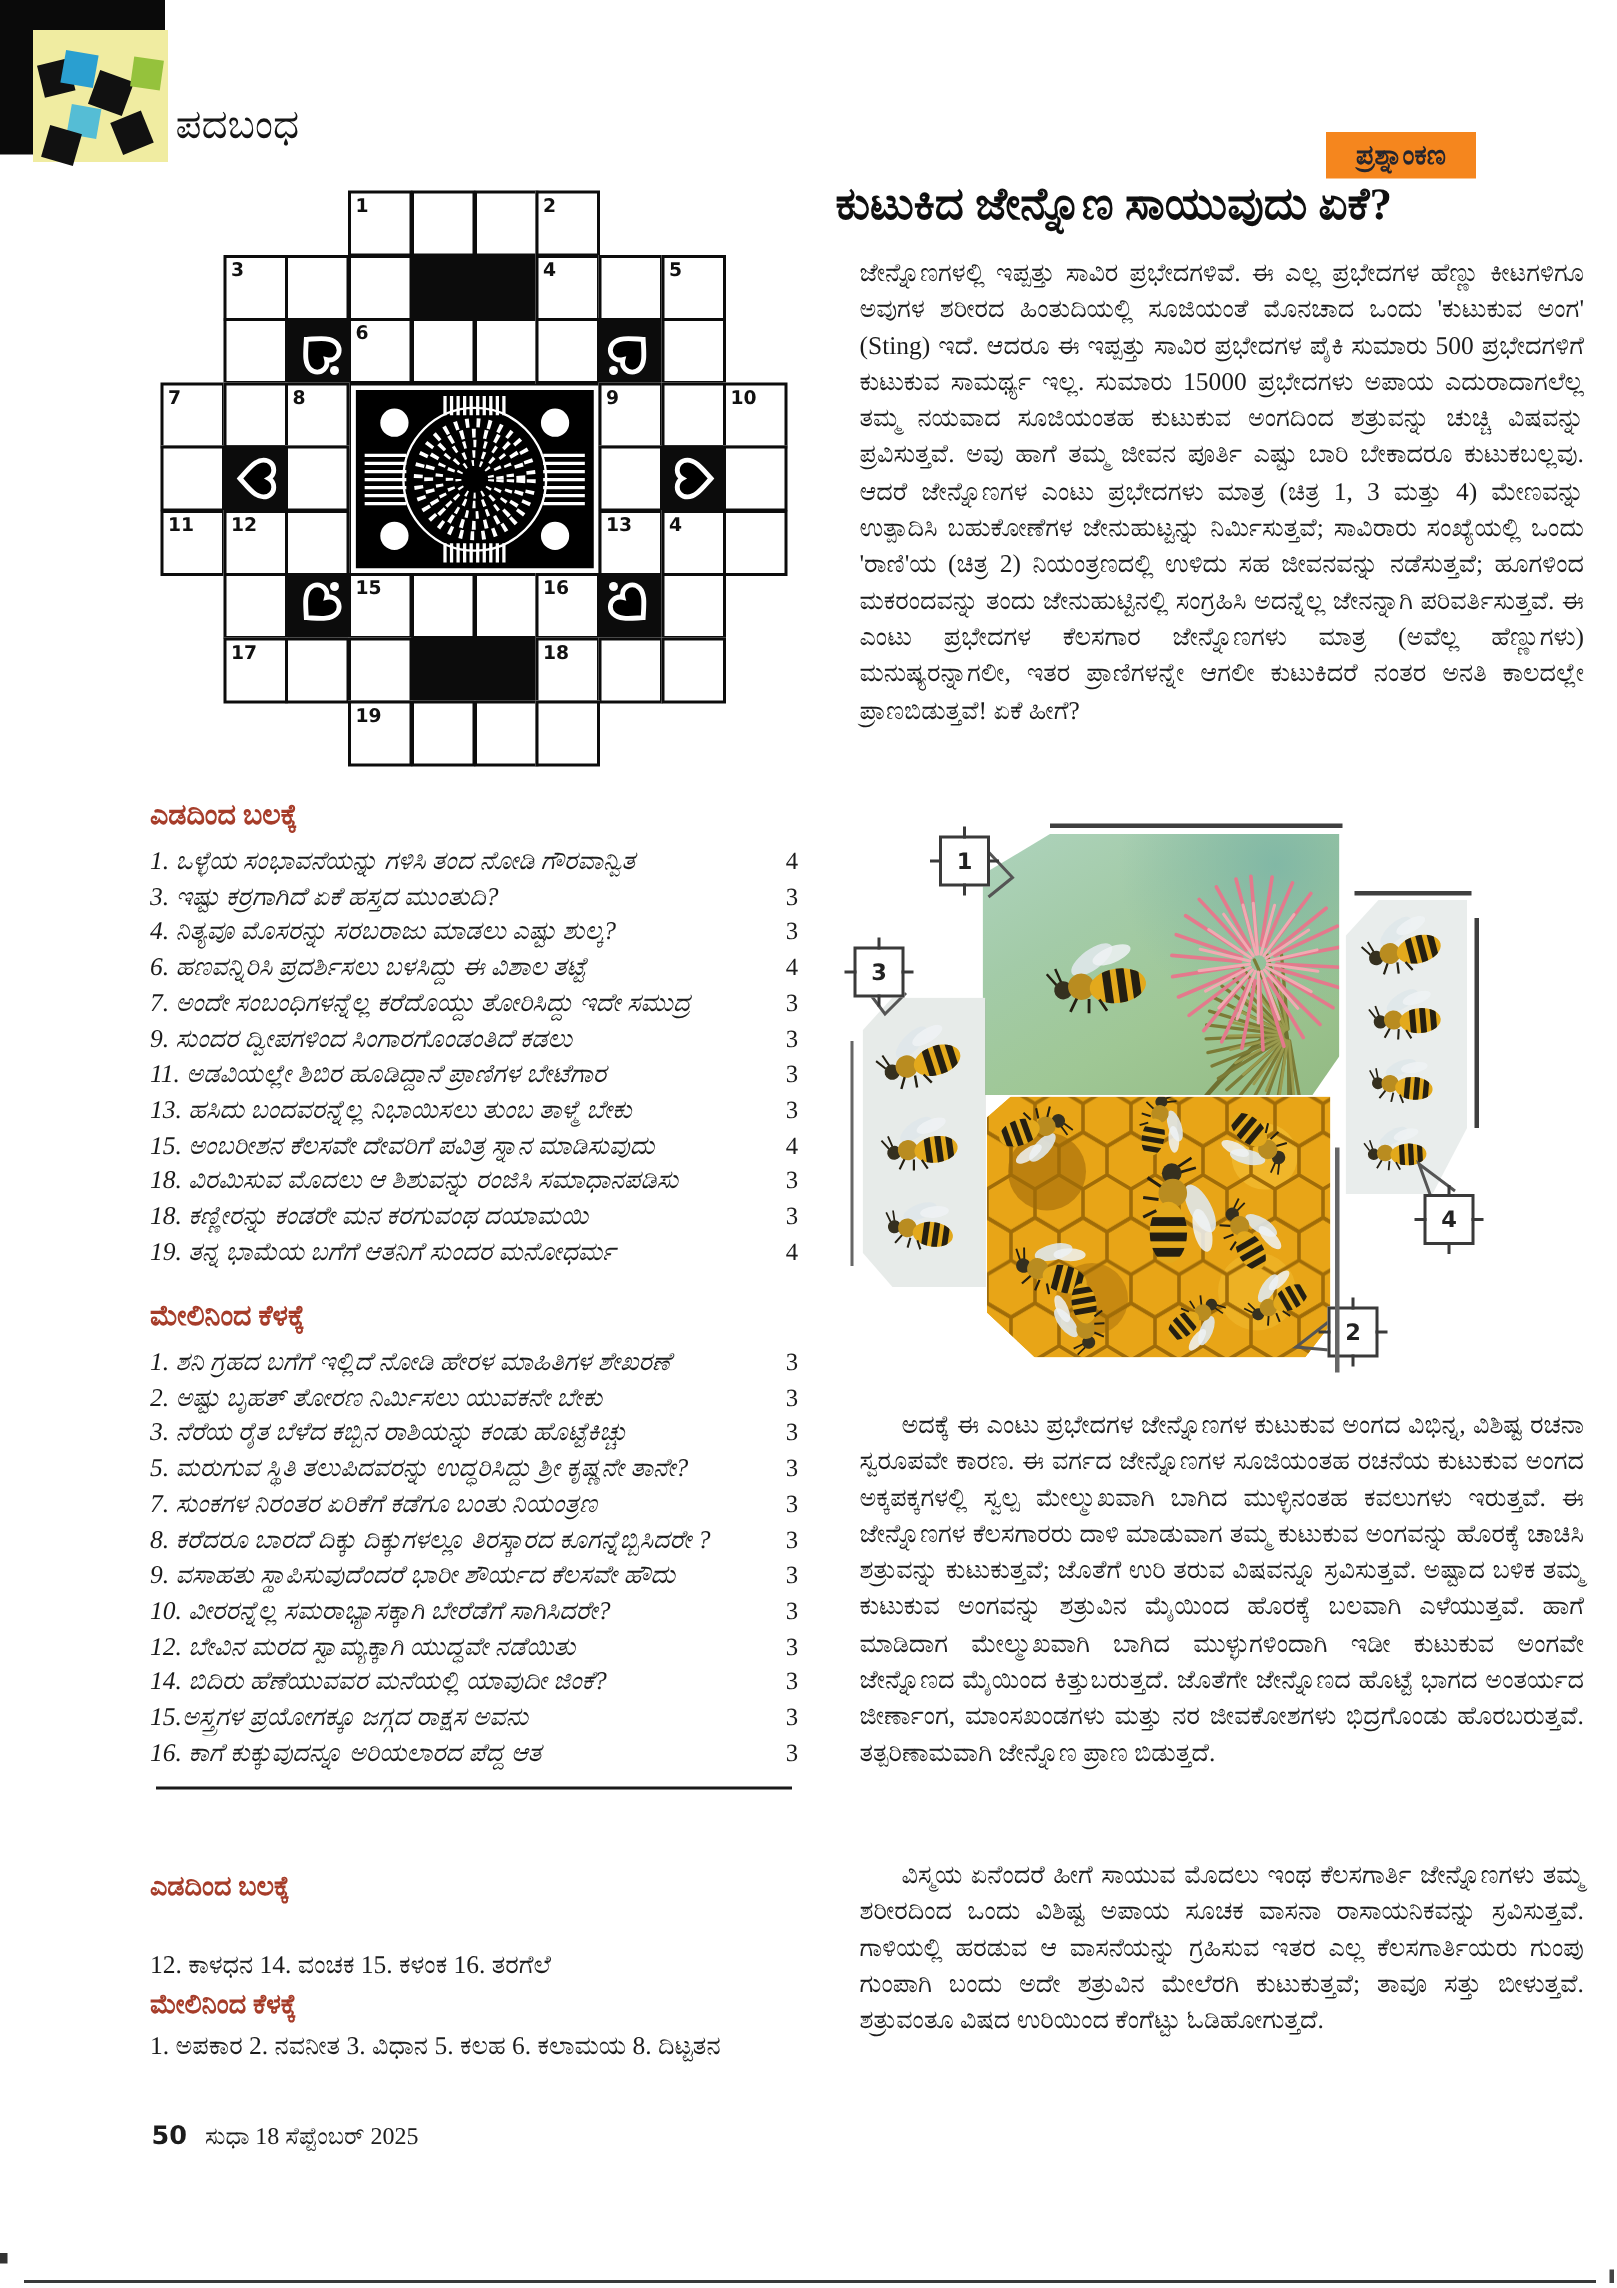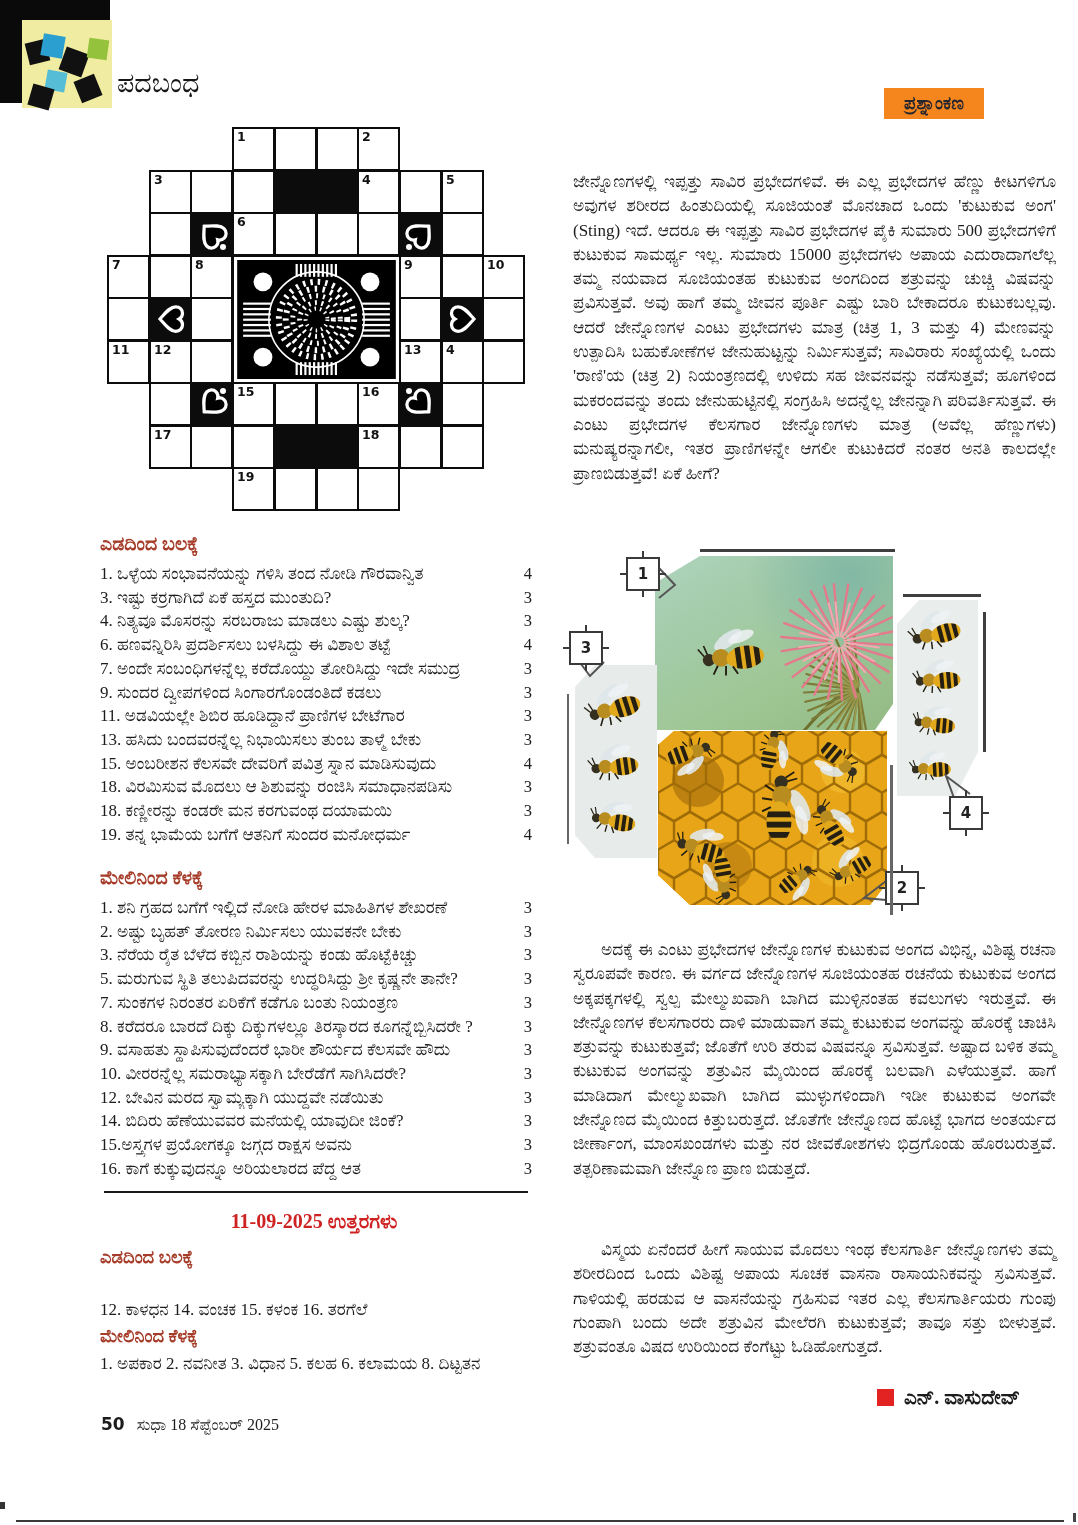--- a/index.html
+++ b/index.html
@@ -22,21 +22,21 @@
   .dot{position:absolute;width:6px;height:6px;border-radius:50%;background:#fff;}
   .dtl{top:4px;left:5px}.dtr{top:4px;right:5px}.dbl{bottom:4px;left:5px}.dbr{bottom:4px;right:5px}
   #ornament{left:125px;top:128px;width:169px;height:129px;border:2px solid #0c0c0c;background:#fff;
             box-sizing:border-box;padding:3px;}
   #ornament svg{display:block;width:100%;height:100%;}
 
   
   .red-h{font-weight:700;font-size:19px;color:#a63d2a;}
   .clue-list{width:432px;}
   .clue{display:flex;line-height:23.7px;font-size:17px;}
-  .ct{flex:1;white-space:nowrap;overflow:hidden;}
+  .ct{flex:1;white-space:nowrap;overflow:hidden;font-style:italic;}
   .cc{width:26px;text-align:right;font-size:16.5px;}
   #divider{left:104px;top:1191px;width:424px;height:2px;background:#1a1a1a;}
   #answers-title{left:100px;top:1210px;width:428px;text-align:center;font-weight:700;font-size:20px;color:#cf2222;}
   .ans-h{font-weight:700;font-size:18px;color:#a63d2a;}
   .ans-line{font-size:17px;line-height:24px;}
 
   
   #footer{left:101px;top:1414px;font-size:16px;text-align:right;}
   #footer b{font-size:17px;font-family:"DejaVu Sans",sans-serif;}
   #bottom-line{left:16px;top:1520px;width:1048px;height:2px;background:#3a3a3a;}
@@ -391,41 +391,38 @@
         <span class="cc">3</span>
       </div>
       <div class="clue">
         <span class="ct">16. ಕಾಗೆ ಕುಕ್ಕುವುದನ್ನೂ ಅರಿಯಲಾರದ ಪೆದ್ದ ಆತ</span>
         <span class="cc">3</span>
       </div>
     </div>
 
   <div class="abs" id="divider"></div>
 
-  <div class="abs" id="answers-title">11-09-2025 ಉತ್ತರಗಳು</div>
   <div class="abs ans-h" style="left:100px;top:1247px;">ಎಡದಿಂದ ಬಲಕ್ಕೆ</div>
   <div class="abs ans-line" style="left:100px;top:1298px;width:432px;">12. ಕಾಳಧನ 14. ವಂಚಕ 15. ಕಳಂಕ 16. ತರಗೆಲೆ</div>
   <div class="abs ans-h" style="left:100px;top:1326px;">ಮೇಲಿನಿಂದ ಕೆಳಕ್ಕೆ</div>
   <div class="abs ans-line" style="left:100px;top:1352px;width:432px;">1. ಅಪಕಾರ 2. ನವನೀತ 3. ವಿಧಾನ 5. ಕಲಹ 6. ಕಲಾಮಯ 8. ದಿಟ್ಟತನ</div>
 
   <div class="abs" id="footer">
     <b>50</b>&nbsp;&nbsp;
     <span>ಸುಧಾ 18 ಸೆಪ್ಟೆಂಬರ್ 2025</span>
   </div>
   <div class="abs" id="bottom-line"></div>
   <div class="abs" id="edge-dot"></div>
   <div class="abs" id="edge-tick"></div>
 
   <div class="abs" id="badge">ಪ್ರಶ್ನಾಂಕಣ</div>
+  <div class="abs" id="article-title">ಕುಟುಕಿದ ಜೇನ್ನೊಣ ಸಾಯುವುದು ಏಕೆ?</div>
   <div class="abs para" style="left:557px;top:170px;">ಜೇನ್ನೊಣಗಳಲ್ಲಿ ಇಪ್ಪತ್ತು ಸಾವಿರ ಪ್ರಭೇದಗಳಿವೆ. ಈ ಎಲ್ಲ ಪ್ರಭೇದಗಳ ಹೆಣ್ಣು ಕೀಟಗಳಿಗೂ ಅವುಗಳ ಶರೀರದ ಹಿಂತುದಿಯಲ್ಲಿ ಸೂಜಿಯಂತೆ ಮೊನಚಾದ ಒಂದು 'ಕುಟುಕುವ ಅಂಗ' (Sting) ಇದೆ. ಆದರೂ ಈ ಇಪ್ಪತ್ತು ಸಾವಿರ ಪ್ರಭೇದಗಳ ಪೈಕಿ ಸುಮಾರು 500 ಪ್ರಭೇದಗಳಿಗೆ ಕುಟುಕುವ ಸಾಮರ್ಥ್ಯ ಇಲ್ಲ. ಸುಮಾರು 15000 ಪ್ರಭೇದಗಳು ಅಪಾಯ ಎದುರಾದಾಗಲೆಲ್ಲ ತಮ್ಮ ನಯವಾದ ಸೂಜಿಯಂತಹ ಕುಟುಕುವ ಅಂಗದಿಂದ ಶತ್ರುವನ್ನು ಚುಚ್ಚಿ ವಿಷವನ್ನು ಪ್ರವಿಸುತ್ತವೆ. ಅವು ಹಾಗೆ ತಮ್ಮ ಜೀವನ ಪೂರ್ತಿ ಎಷ್ಟು ಬಾರಿ ಬೇಕಾದರೂ ಕುಟುಕಬಲ್ಲವು. ಆದರೆ ಜೇನ್ನೊಣಗಳ ಎಂಟು ಪ್ರಭೇದಗಳು ಮಾತ್ರ (ಚಿತ್ರ 1, 3 ಮತ್ತು 4) ಮೇಣವನ್ನು ಉತ್ಪಾದಿಸಿ ಬಹುಕೋಣೆಗಳ ಜೇನುಹುಟ್ಟನ್ನು ನಿರ್ಮಿಸುತ್ತವೆ; ಸಾವಿರಾರು ಸಂಖ್ಯೆಯಲ್ಲಿ ಒಂದು 'ರಾಣಿ'ಯ (ಚಿತ್ರ 2) ನಿಯಂತ್ರಣದಲ್ಲಿ ಉಳಿದು ಸಹ ಜೀವನವನ್ನು ನಡೆಸುತ್ತವೆ; ಹೂಗಳಿಂದ ಮಕರಂದವನ್ನು ತಂದು ಜೇನುಹುಟ್ಟಿನಲ್ಲಿ ಸಂಗ್ರಹಿಸಿ ಅದನ್ನೆಲ್ಲ ಜೇನನ್ನಾಗಿ ಪರಿವರ್ತಿಸುತ್ತವೆ. ಈ ಎಂಟು ಪ್ರಭೇದಗಳ ಕೆಲಸಗಾರ ಜೇನ್ನೊಣಗಳು ಮಾತ್ರ (ಅವೆಲ್ಲ ಹೆಣ್ಣುಗಳು) ಮನುಷ್ಯರನ್ನಾಗಲೀ, ಇತರ ಪ್ರಾಣಿಗಳನ್ನೇ ಆಗಲೀ ಕುಟುಕಿದರೆ ನಂತರ ಅನತಿ ಕಾಲದಲ್ಲೇ ಪ್ರಾಣಬಿಡುತ್ತವೆ! ಏಕೆ ಹೀಗೆ?</div>
   <div class="abs para indent" style="left:557px;top:938px;">ಅದಕ್ಕೆ ಈ ಎಂಟು ಪ್ರಭೇದಗಳ ಜೇನ್ನೊಣಗಳ ಕುಟುಕುವ ಅಂಗದ ವಿಭಿನ್ನ, ವಿಶಿಷ್ಟ ರಚನಾ ಸ್ವರೂಪವೇ ಕಾರಣ. ಈ ವರ್ಗದ ಜೇನ್ನೊಣಗಳ ಸೂಜಿಯಂತಹ ರಚನೆಯ ಕುಟುಕುವ ಅಂಗದ ಅಕ್ಕಪಕ್ಕಗಳಲ್ಲಿ ಸ್ವಲ್ಪ ಮೇಲ್ಮುಖವಾಗಿ ಬಾಗಿದ ಮುಳ್ಳಿನಂತಹ ಕವಲುಗಳು ಇರುತ್ತವೆ. ಈ ಜೇನ್ನೊಣಗಳ ಕೆಲಸಗಾರರು ದಾಳಿ ಮಾಡುವಾಗ ತಮ್ಮ ಕುಟುಕುವ ಅಂಗವನ್ನು ಹೊರಕ್ಕೆ ಚಾಚಿಸಿ ಶತ್ರುವನ್ನು ಕುಟುಕುತ್ತವೆ; ಜೊತೆಗೆ ಉರಿ ತರುವ ವಿಷವನ್ನೂ ಸ್ರವಿಸುತ್ತವೆ. ಅಷ್ಟಾದ ಬಳಿಕ ತಮ್ಮ ಕುಟುಕುವ ಅಂಗವನ್ನು ಶತ್ರುವಿನ ಮೈಯಿಂದ ಹೊರಕ್ಕೆ ಬಲವಾಗಿ ಎಳೆಯುತ್ತವೆ. ಹಾಗೆ ಮಾಡಿದಾಗ ಮೇಲ್ಮುಖವಾಗಿ ಬಾಗಿದ ಮುಳ್ಳುಗಳಿಂದಾಗಿ ಇಡೀ ಕುಟುಕುವ ಅಂಗವೇ ಜೇನ್ನೊಣದ ಮೈಯಿಂದ ಕಿತ್ತುಬರುತ್ತದೆ. ಜೊತೆಗೇ ಜೇನ್ನೊಣದ ಹೊಟ್ಟೆ ಭಾಗದ ಅಂತರ್ಯದ ಜೀರ್ಣಾಂಗ, ಮಾಂಸಖಂಡಗಳು ಮತ್ತು ನರ ಜೀವಕೋಶಗಳು ಭಿದ್ರಗೊಂಡು ಹೊರಬರುತ್ತವೆ. ತತ್ಪರಿಣಾಮವಾಗಿ ಜೇನ್ನೊಣ ಪ್ರಾಣ ಬಿಡುತ್ತದೆ.</div>
   <div class="abs para indent" style="left:557px;top:1238px;">ವಿಸ್ಮಯ ಏನೆಂದರೆ ಹೀಗೆ ಸಾಯುವ ಮೊದಲು ಇಂಥ ಕೆಲಸಗಾರ್ತಿ ಜೇನ್ನೊಣಗಳು ತಮ್ಮ ಶರೀರದಿಂದ ಒಂದು ವಿಶಿಷ್ಟ ಅಪಾಯ ಸೂಚಕ ವಾಸನಾ ರಾಸಾಯನಿಕವನ್ನು ಸ್ರವಿಸುತ್ತವೆ. ಗಾಳಿಯಲ್ಲಿ ಹರಡುವ ಆ ವಾಸನೆಯನ್ನು ಗ್ರಹಿಸುವ ಇತರ ಎಲ್ಲ ಕೆಲಸಗಾರ್ತಿಯರು ಗುಂಪು ಗುಂಪಾಗಿ ಬಂದು ಅದೇ ಶತ್ರುವಿನ ಮೇಲೆರಗಿ ಕುಟುಕುತ್ತವೆ; ತಾವೂ ಸತ್ತು ಬೀಳುತ್ತವೆ. ಶತ್ರುವಂತೂ ವಿಷದ ಉರಿಯಿಂದ ಕೆಂಗೆಟ್ಟು ಓಡಿಹೋಗುತ್ತದೆ.</div>
-  <div class="abs" id="byline">
-    <span class="sq"></span><span>ಎನ್. ವಾಸುದೇವ್</span>
-  </div>
 
   <div class="panel" id="flower-photo">
     <svg class="fill" id="flower-svg" viewBox="0 0 238 174" preserveAspectRatio="none">
         <path d="M148 176 C168 152 186 138 200 124" stroke="#6e7030" stroke-width="3" fill="none"></path>
         <path d="M206 176 C206 155 204 142 202 130" stroke="#6e7030" stroke-width="3" fill="none"></path>
         <line x1="204.69459271066773" y1="137.93923101204882" x2="213.55064977168118" y2="188.16442641567144" stroke="#7c7b37" stroke-width="2.2" stroke-linecap="round"></line>
         <line x1="204.01837182226947" y1="137.9999578092958" x2="204.2526125562054" y2="188.99941987781733" stroke="#7c7b37" stroke-width="2.2" stroke-linecap="round"></line>
         <line x1="203.34162163887706" y1="137.9454452136109" x2="194.94729753455965" y2="188.24987168714972" stroke="#7c7b37" stroke-width="2.2" stroke-linecap="round"></line>
         <line x1="202.68383943621657" y1="137.77726374116784" x2="185.90279224797808" y2="185.9373764410579" stroke="#7c7b37" stroke-width="2.2" stroke-linecap="round"></line>
         <line x1="202.063976019604" y1="137.50025872577038" x2="177.37967026955508" y2="182.12855747934265" stroke="#7c7b37" stroke-width="2.2" stroke-linecap="round"></line>

